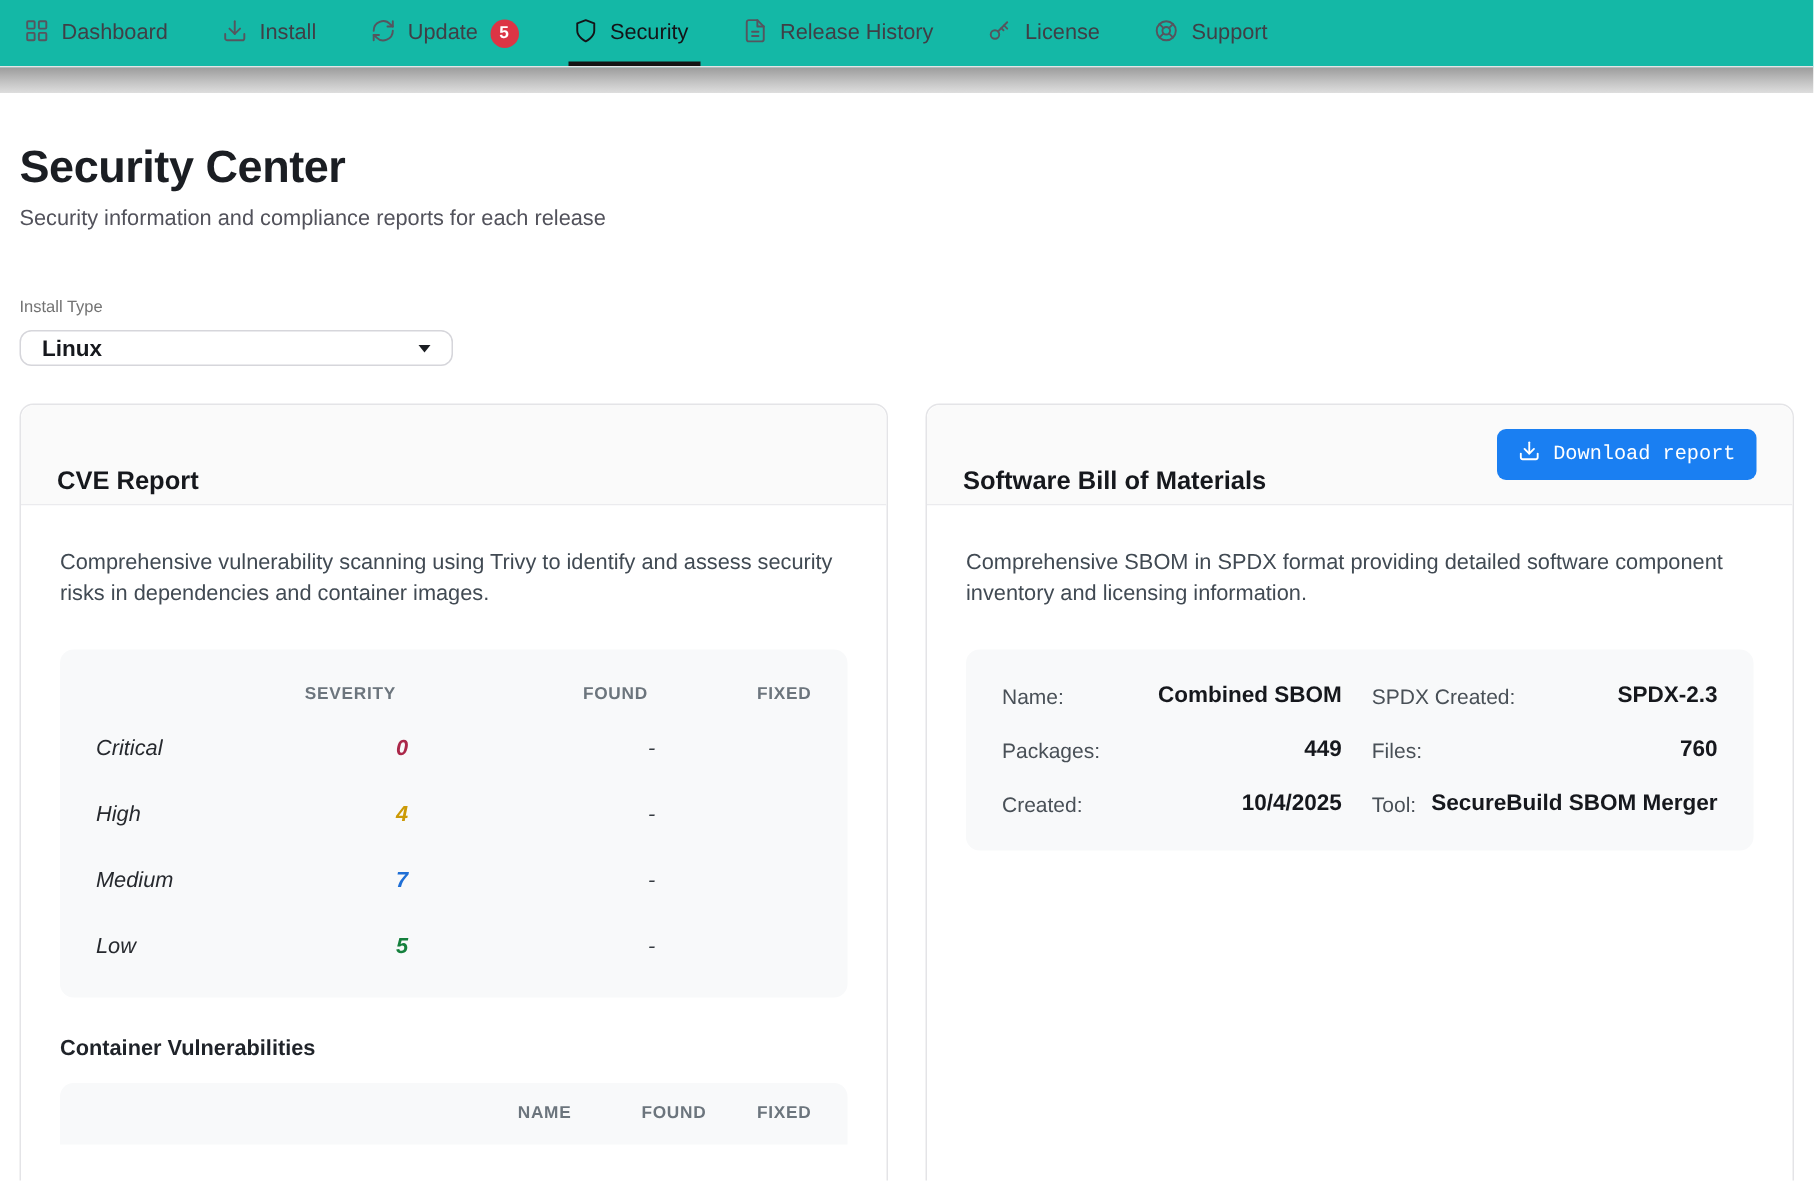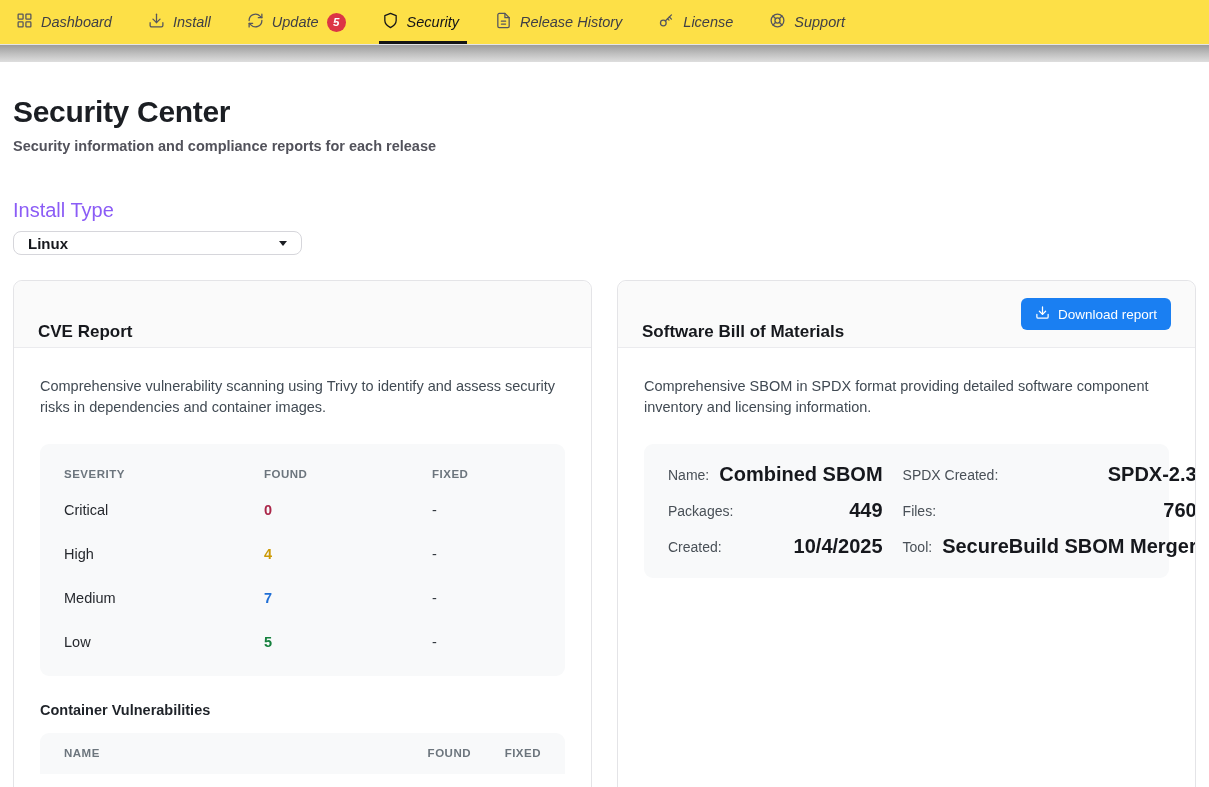--- a/index.html
+++ b/index.html
@@ -1,45 +1,45 @@
 <!DOCTYPE html>
 <html><head>
 <meta charset="utf-8">
 <style>
   * { margin:0; padding:0; box-sizing:border-box; }
   html,body { width:1209px; height:787px; overflow:hidden; background:#fff;
     font-family:"Liberation Sans", sans-serif; color:#1f2329; }
 
   
-  .navbar { height:45px; background:#fde047; border-bottom:1px solid #e4e4e6;
-    display:flex; align-items:center; padding-left:16px; gap:36px;font-style:italic; }
+  .navbar { height:45px; background:#14b8a6; border-bottom:1px solid #e4e4e6;
+    display:flex; align-items:center; padding-left:16px; gap:36px; }
   .nav-item { position:relative; display:flex; align-items:center; gap:8px;
     height:45px; font-size:14.5px; font-weight:500; color:#3f3f46; cursor:pointer; white-space:nowrap; }
   .nav-item svg { width:17px; height:17px; stroke:#55555e; fill:none;
     stroke-width:1.8; stroke-linecap:round; stroke-linejoin:round; }
   .nav-item.active { color:#141418; }
   .nav-item.active svg { stroke:#141418; }
   .nav-item.active::after { content:""; position:absolute; left:-3px; right:-8px;
     bottom:1px; height:2.5px; background:#141414; }
   .nav-badge { min-width:19px; height:19px; border-radius:10px; background:#dc3545;
     color:#fff; font-size:11.5px; font-weight:700; display:flex; align-items:center;
     justify-content:center; padding:0 5px; }
 
   .gradient-bar { height:17px; background:linear-gradient(180deg,#9c9c9c 0%,#c2c2c2 55%,#dedede 100%); }
 
   
   .container { padding:0 13px; }
   .page-title { margin-top:33px; font-size:30px; font-weight:700; color:#1b1e23; letter-spacing:-0.3px; }
-  .page-subtitle { margin-top:9px; font-size:14.5px; color:#52525b;font-weight:bold; }
+  .page-subtitle { margin-top:9px; font-size:14.5px; color:#52525b; }
 
   .two-col { display:grid; grid-template-columns:579px 579px; column-gap:25px; }
 
   
   .filters { margin-top:45px; }
-  .filter-label { font-size:20px; color:#8b5cf6; margin-bottom:9px; }
+  .filter-label { font-size:11px; color:#737373; margin-bottom:9px; }
   .select { width:289px; height:24px; background:#fff; border:1px solid #d6d6db;
     border-radius:8px; display:flex; align-items:center; padding:0 14px;
     cursor:pointer; }
   .select-value { font-size:15px; font-weight:700; color:#16181d; flex:1; }
   .caret { width:0; height:0; border-left:4.5px solid transparent;
     border-right:4.5px solid transparent; border-top:5.5px solid #1b1e23; margin-left:8px; }
   .select-secondary { font-size:11.5px; color:#9ca3af; }
 
   
   .cards { margin-top:25px; align-items:stretch; }
@@ -48,41 +48,41 @@
     display:flex; align-items:center; justify-content:space-between; padding:0 24px;
     border-radius:9px 9px 0 0; }
   .card-title { font-size:17px; font-weight:600; color:#16181d;margin-top:35px; }
   .card-body { padding:28px 26px 0 26px; }
   .card-desc { font-size:14.5px; line-height:1.48; color:#414a53; margin-bottom:25px; }
 
   
   .panel { background:#f8f9fa; border-radius:9px; }
   .sev-panel { padding:16px 24px 12px 24px; }
   .sev-grid { display:grid; grid-template-columns:200px 168px 1fr; align-items:center; }
-  .th { font-size:11.5px; font-weight:700; letter-spacing:0.5px; color:#6c757d; }
+  .th { font-size:11.5px; font-weight:700; letter-spacing:0.5px; color:#6c757d;text-align:right; }
   .sev-head { height:28px; }
-  .sev-row { height:44px; font-size:14.5px; color:#26292e; }
+  .sev-row { height:44px; font-size:14.5px; color:#26292e;font-style:italic; }
   .sev-found { font-weight:600; }
   .sev-fixed { color:#343a40; }
 
   .sub-title { font-size:14.5px; font-weight:600; color:#1f2329; margin:26px 0 15px 0; }
   .cont-head { padding:12px 24px; border-radius:9px 9px 0 0;
     display:grid; grid-template-columns:1fr 90px 70px; align-items:center; height:41px; }
   .right-al { text-align:right; }
 
   
   .btn-primary { display:flex; align-items:center; gap:8px; background:#1a7ff2;
     border:none; border-radius:6px; color:#fff; font-size:13.5px; font-weight:500;
-    padding:7px 14px; cursor:pointer; font-family:Liberation Sans, sans-serif; }
+    padding:7px 14px; cursor:pointer; font-family:Liberation Mono, monospace; }
   .btn-primary svg { width:15px; height:15px; stroke:#fff; fill:none; stroke-width:2;
     stroke-linecap:round; stroke-linejoin:round; }
   .sbom-panel { padding:13px 24px; display:grid; grid-template-columns:1fr 1fr; column-gap:20px; }
   .sbom-row { height:36px; display:flex; align-items:center; justify-content:space-between; gap:10px; }
   .sbom-label { font-size:14px; color:#495057; white-space:nowrap; }
-  .sbom-value { font-size:20px; font-weight:700; color:#16181d; text-align:center; white-space:nowrap; }
+  .sbom-value { font-size:15px; font-weight:700; color:#16181d; text-align:center; white-space:nowrap; }
 </style>
 </head>
 <body>
 
 <nav class="navbar">
   <div class="nav-item">
     <span><svg viewBox="0 0 24 24">
           <rect x="3" y="3" width="7" height="7" rx="1"></rect>
           <rect x="14" y="3" width="7" height="7" rx="1"></rect>
           <rect x="3" y="14" width="7" height="7" rx="1"></rect>

